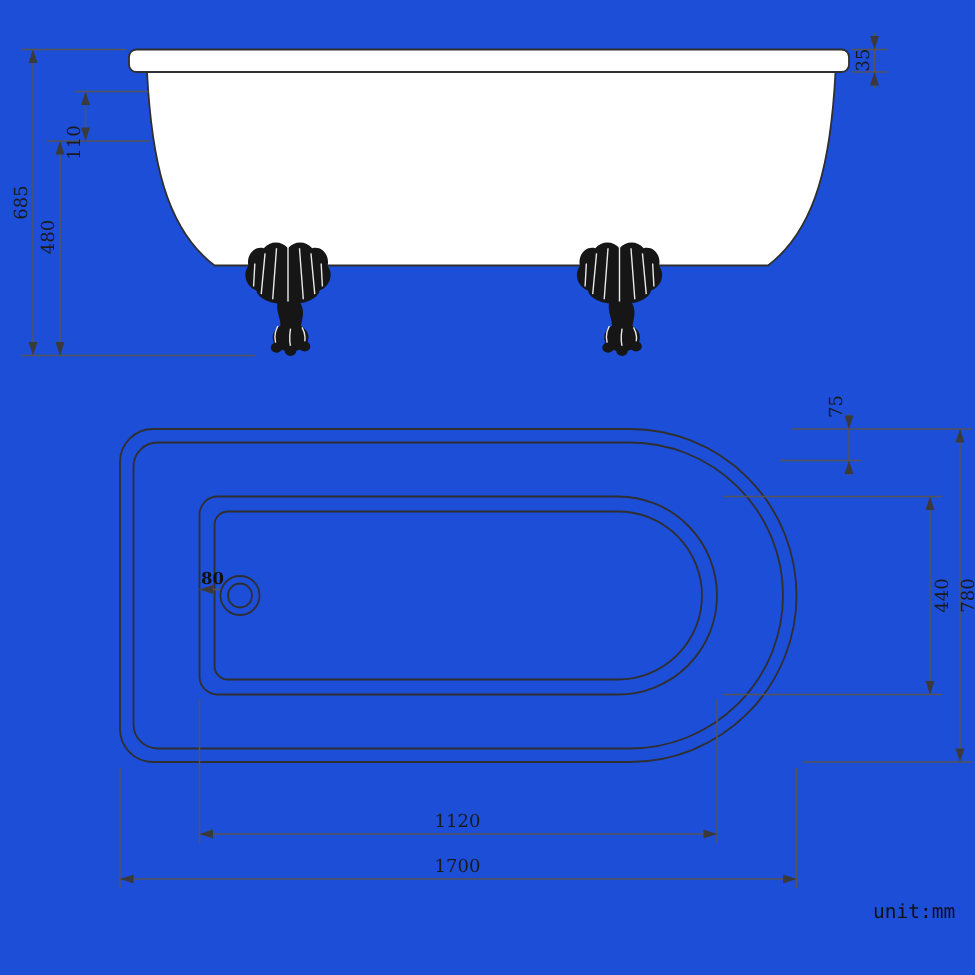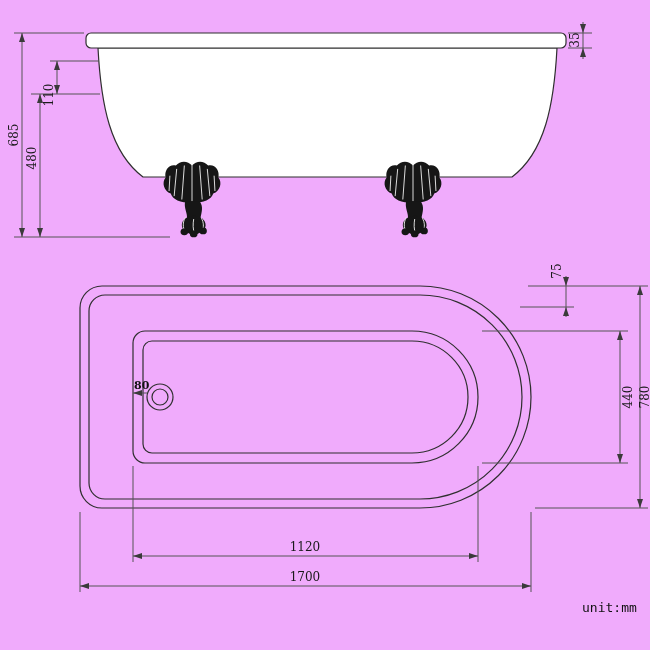--- a/index.html
+++ b/index.html
@@ -1,19 +1,19 @@
 <!DOCTYPE html>
 <html><head>
 <meta charset="utf-8">
 <style>
   html,body{margin:0;padding:0;background:#fff;}
   .page{
     position:relative;
     width:650px;height:650px;
-    background:#f0abfc;
+    background:#1d4ed8;
     font-family:"DejaVu Serif", serif;
   }
   svg{display:block;}
   .geom{stroke:#2f2f2f;stroke-width:1.2;fill:none;}
   .geom-fill{stroke:#2f2f2f;stroke-width:1.2;fill:#ffffff;}
   .dimline{stroke:#555555;stroke-width:1;fill:none;}
   .arrow{fill:#3a3a3a;stroke:none;}
   .dim-text{font-family:"DejaVu Serif", serif;font-size:12px;fill:#1a1a1a;}
   .dim-text-bold{font-family:"DejaVu Serif", serif;font-size:11px;font-weight:bold;fill:#111111;}
   .unit-text{font-family:"DejaVu Sans Mono", monospace;font-size:13px;fill:#111111;}

